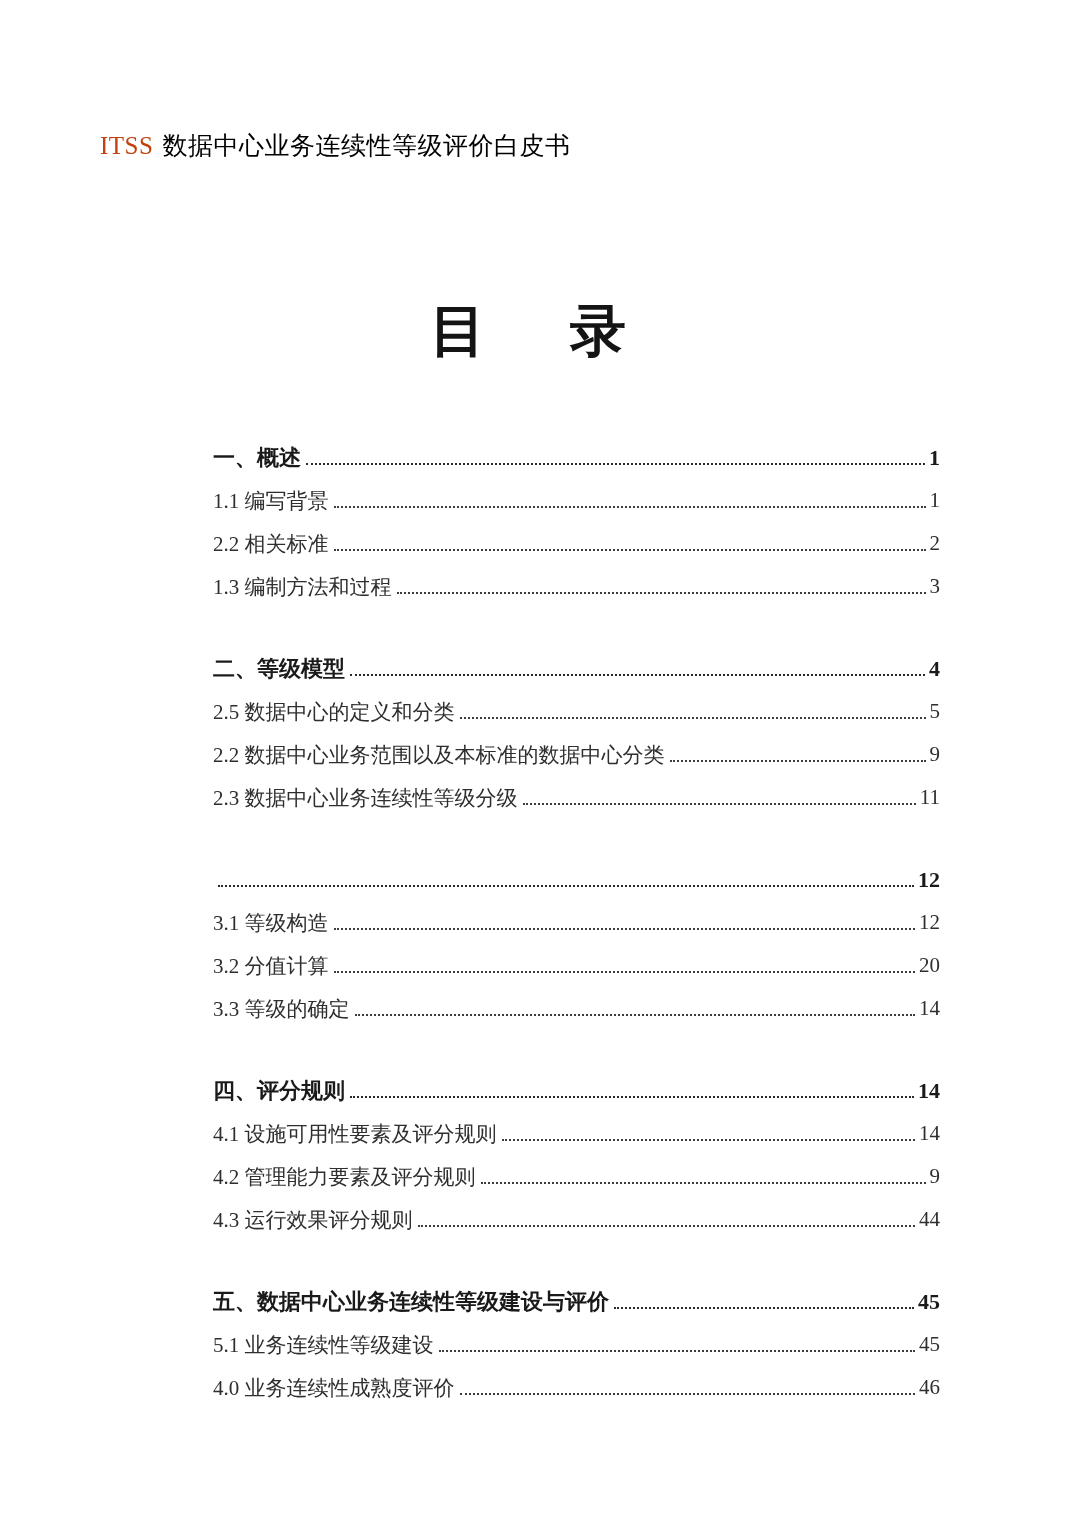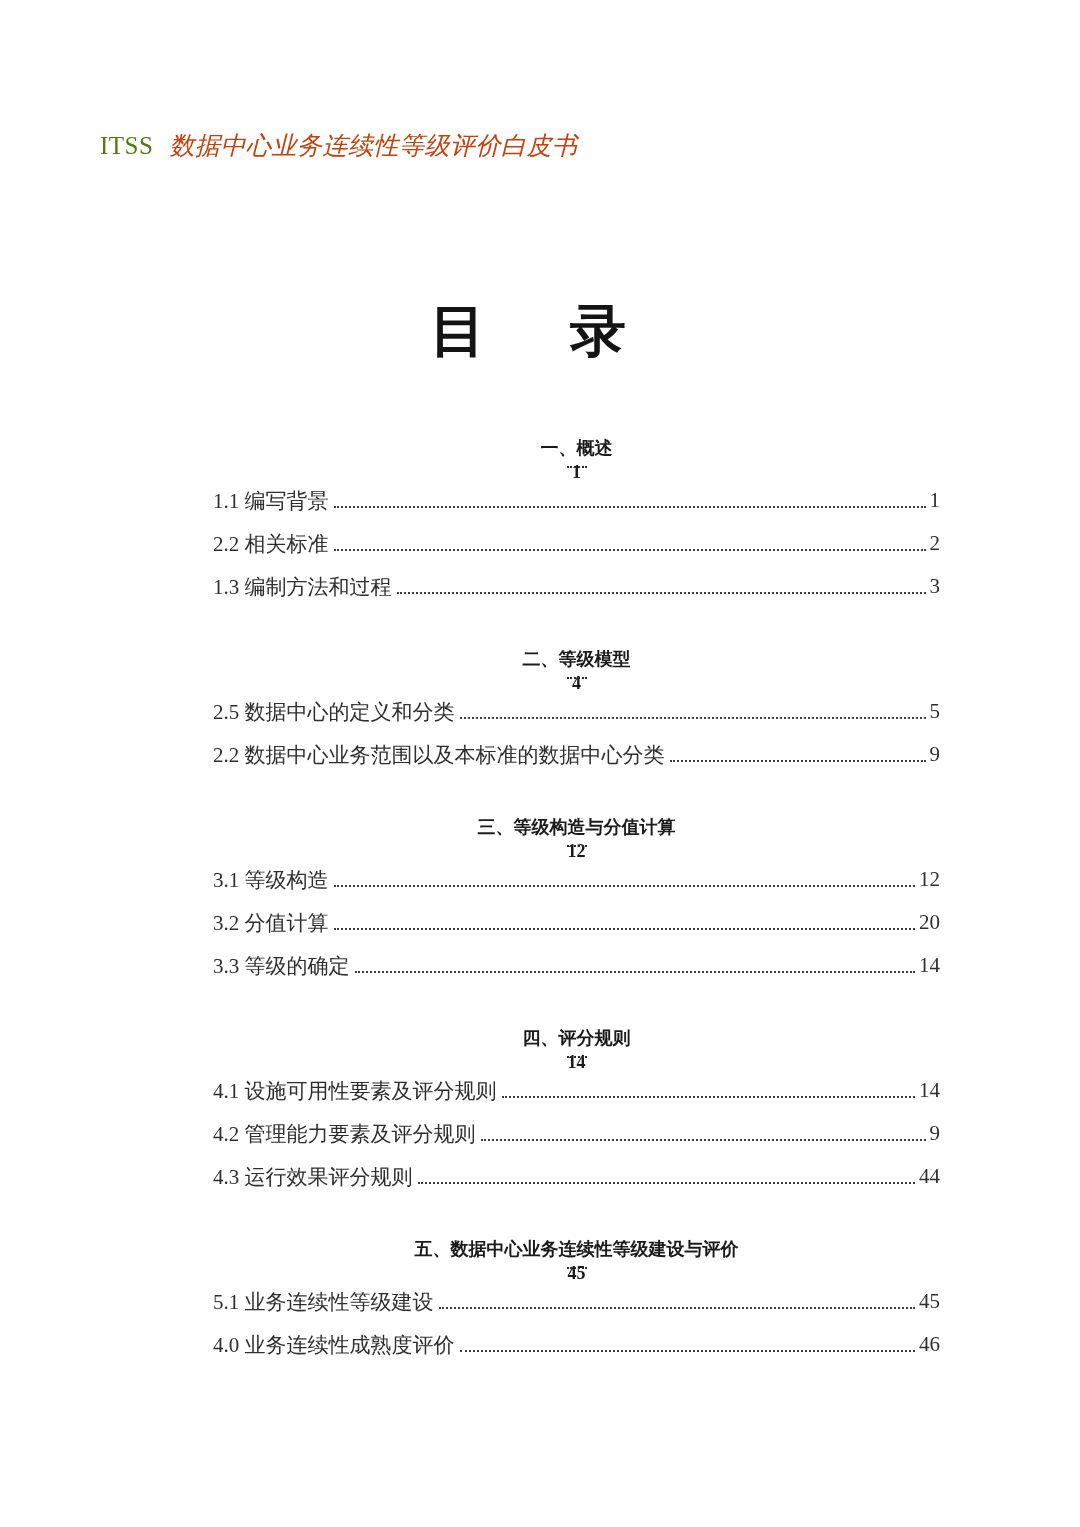--- a/index.html
+++ b/index.html
@@ -18,28 +18,27 @@
   
   .doc-header {
     position: absolute;
     left: 100px; top: 129px;
     font-size: 25px;
     line-height: 32px;
     white-space: nowrap;
     letter-spacing: 0.5px;
   }
   .doc-header .brand {
-    color: #4d7c0f;
+    color: #c2410c;
     font-family: "Liberation Serif", serif;
   }
   .doc-header .head-title {
-    color: #c2410c;
+    color: #000000;
     font-family: "Liberation Sans", "DejaVu Sans", sans-serif;
-    margin-left: 16px;
-    font-style: italic;
+    margin-left: 9px;
   }
 
   
   .toc-title {
     position: absolute;
     left: 0; top: 294px;
     width: 100%;
     display: flex;
     justify-content: center;
     gap: 84px;
@@ -61,22 +60,21 @@
   .toc-row {
     display: flex;
     align-items: center;
     height: 43px;
     white-space: nowrap;
   }
   .toc-row.gap { margin-top: 39px; }
   .toc-row.section {
     font-weight: 700;
     color: #1a1a1a;
-    font-size: 18px;
-    flex-direction: column;
+    font-size: 22px;
   }
   .toc-label { flex: 0 0 auto; }
   .leader {
     flex: 1 1 auto;
     min-width: 20px;
     height: 0;
     border-bottom: 2px dotted #3c3c3c;
     position: relative;
     top: 6px;
     margin: 0 4px 0 5px;
@@ -133,23 +131,27 @@
     <div class="toc-row">
       <span class="toc-label">2.5 数据中心的定义和分类</span>
       <span class="leader"></span>
       <span class="toc-page">5</span>
     </div>
     <div class="toc-row">
       <span class="toc-label">2.2 数据中心业务范围以及本标准的数据中心分类</span>
       <span class="leader"></span>
       <span class="toc-page">9</span>
     </div>
-
-    <div class="toc-row section gap">
-      <span class="toc-label">三、等级构造与分值计算</span>
+    <div class="toc-row">
+      <span class="toc-label">2.3 数据中心业务连续性等级分级</span>
+      <span class="leader"></span>
+      <span class="toc-page">11</span>
+    </div>
+
+    <div class="toc-row section gap">
       <span class="leader"></span>
       <span class="toc-page">12</span>
     </div>
     <div class="toc-row">
       <span class="toc-label">3.1 等级构造</span>
       <span class="leader"></span>
       <span class="toc-page">12</span>
     </div>
     <div class="toc-row">
       <span class="toc-label">3.2 分值计算</span>

